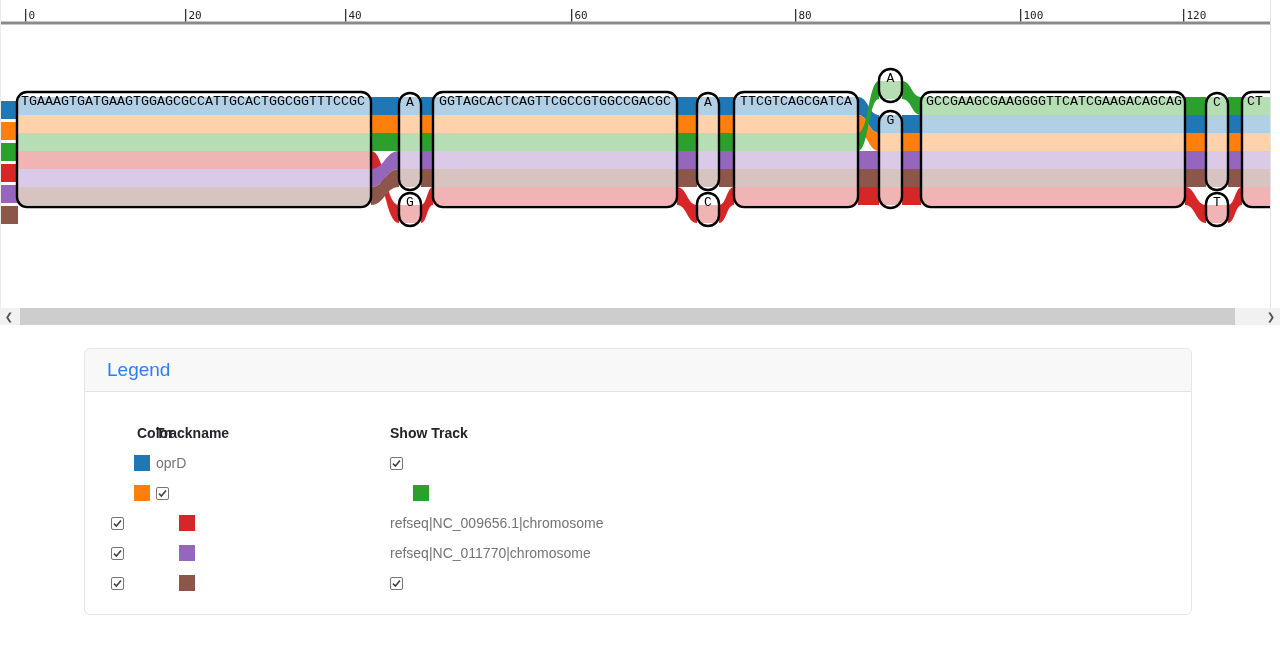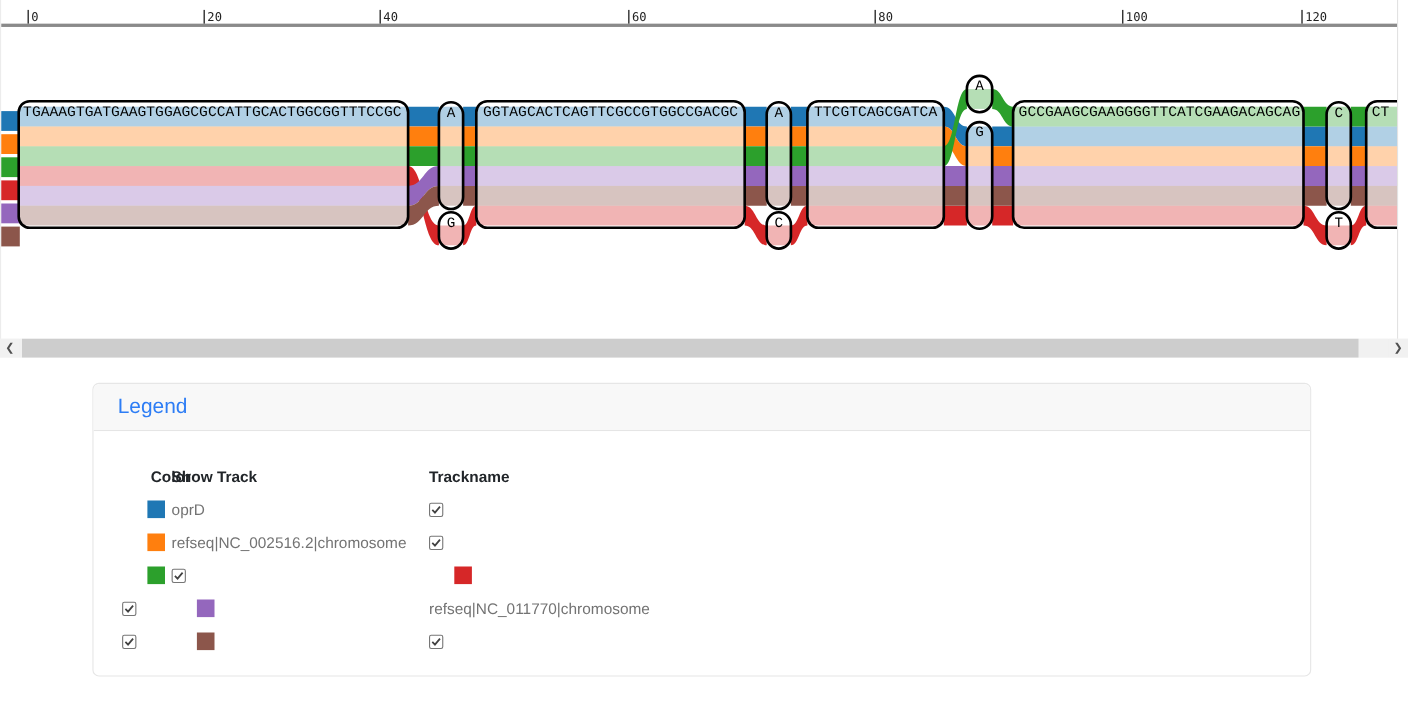--- a/index.html
+++ b/index.html
@@ -274,59 +274,59 @@
     </div>
   </div>
 
   <div class="legend-card">
     <div class="legend-header">
       <span class="legend-title">Legend</span>
     </div>
     <div class="legend-body">
       <div class="legend-grid">
         <div class="col-head" style="padding-left:26px;">Color</div>
+        <div class="col-head">Trackname</div>
         <div class="col-head">Show Track</div>
-        <div class="col-head">Trackname</div>
       </div>
       <div class="legend-grid">
           <div>
             <span class="swatch" style="background: rgb(31, 119, 180);"></span>
           </div>
           <div class="trackname">oprD</div>
           <div>
             <span class="checkbox">
               <svg width="11" height="11" viewBox="0 0 11 11">
                 <path d="M2 5.6 L4.4 8 L9 2.6" stroke="#424242" stroke-width="1.6" fill="none"></path>
               </svg>
             </span>
           </div>
           <div>
             <span class="swatch" style="background: rgb(255, 127, 14);"></span>
           </div>
-          <div class="trackname">refseq|NC_002516.2|chromosome</div>
           <div>
             <span class="checkbox">
               <svg width="11" height="11" viewBox="0 0 11 11">
                 <path d="M2 5.6 L4.4 8 L9 2.6" stroke="#424242" stroke-width="1.6" fill="none"></path>
               </svg>
             </span>
           </div>
           <div>
             <span class="swatch" style="background: rgb(44, 160, 44);"></span>
           </div>
           <div>
             <span class="checkbox">
               <svg width="11" height="11" viewBox="0 0 11 11">
                 <path d="M2 5.6 L4.4 8 L9 2.6" stroke="#424242" stroke-width="1.6" fill="none"></path>
               </svg>
             </span>
           </div>
           <div>
             <span class="swatch" style="background: rgb(214, 39, 40);"></span>
           </div>
+          <div class="trackname">refseq|NC_009656.1|chromosome</div>
           <div>
             <span class="checkbox">
               <svg width="11" height="11" viewBox="0 0 11 11">
                 <path d="M2 5.6 L4.4 8 L9 2.6" stroke="#424242" stroke-width="1.6" fill="none"></path>
               </svg>
             </span>
           </div>
           <div>
             <span class="swatch" style="background: rgb(148, 103, 189);"></span>
           </div>

